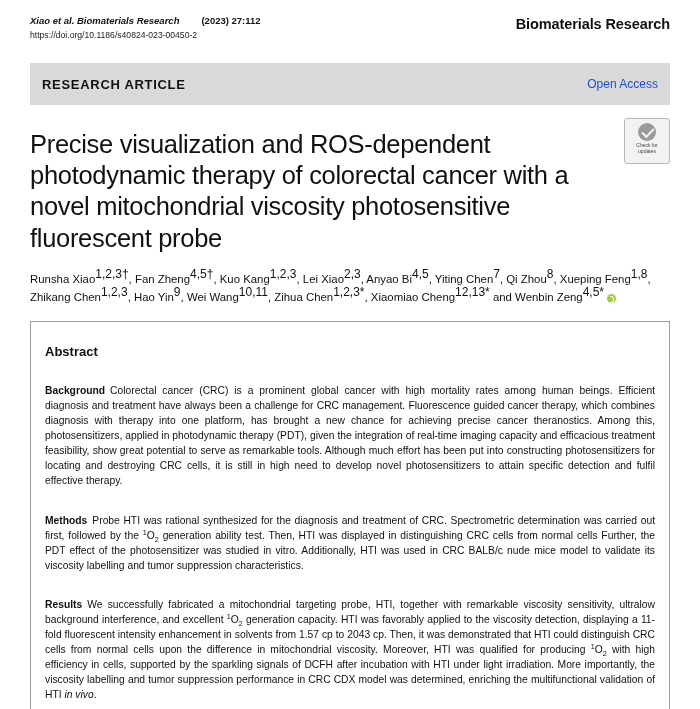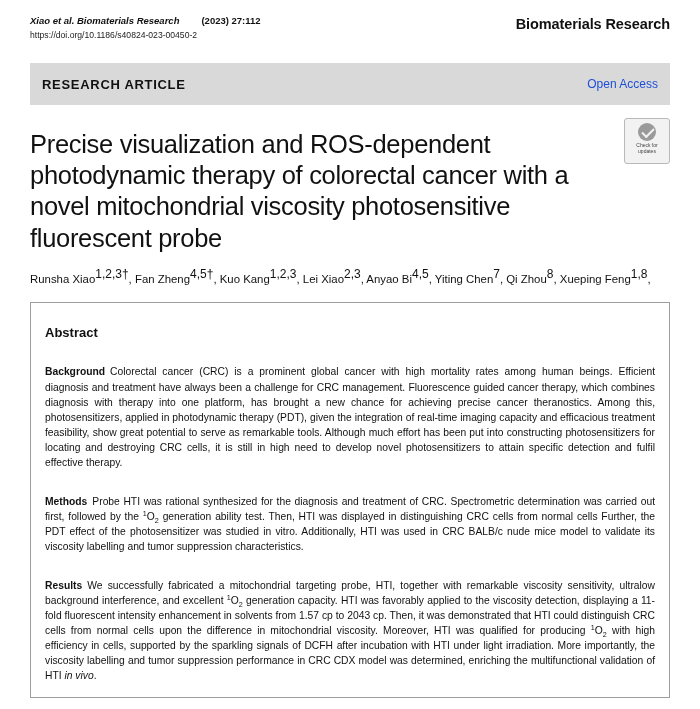--- a/index.html
+++ b/index.html
@@ -230,20 +230,23 @@
     <div class="cap">
       <span>Check for</span><br>
       <span>updates</span>
     </div>
   </div>
 
   <div class="authors">
     <div>
       Runsha Xiao<sup>1,2,3†</sup>, Fan Zheng<sup>4,5†</sup>, Kuo Kang<sup>1,2,3</sup>, Lei Xiao<sup>2,3</sup>, Anyao Bi<sup>4,5</sup>, Yiting Chen<sup>7</sup>, Qi Zhou<sup>8</sup>, Xueping Feng<sup>1,8</sup>,
     </div>
+    <div>
+      Zhikang Chen<sup>1,2,3</sup>, Hao Yin<sup>9</sup>, Wei Wang<sup>10,11</sup>, Zihua Chen<sup>1,2,3*</sup>, Xiaomiao Cheng<sup>12,13*</sup> and Wenbin Zeng<sup>4,5*</sup><span class="orcid"></span>
+    </div>
   </div>
 
   <div class="abstract-box">
     <div class="abstract-title">Abstract</div>
 
     <div class="abstract-para">
       <span class="lead">Background</span>Colorectal cancer (CRC) is a prominent global cancer with high mortality rates among human beings. Efficient diagnosis and treatment have always been a challenge for CRC management. Fluorescence guided cancer therapy, which combines diagnosis with therapy into one platform, has brought a new chance for achieving precise cancer theranostics. Among this, photosensitizers, applied in photodynamic therapy (PDT), given the integration of real-time imaging capacity and efficacious treatment feasibility, show great potential to serve as remarkable tools. Although much effort has been put into constructing photosensitizers for locating and destroying CRC cells, it is still in high need to develop novel photosensitizers to attain specific detection and fulfil effective therapy.
     </div>
 
     <div class="abstract-para">

